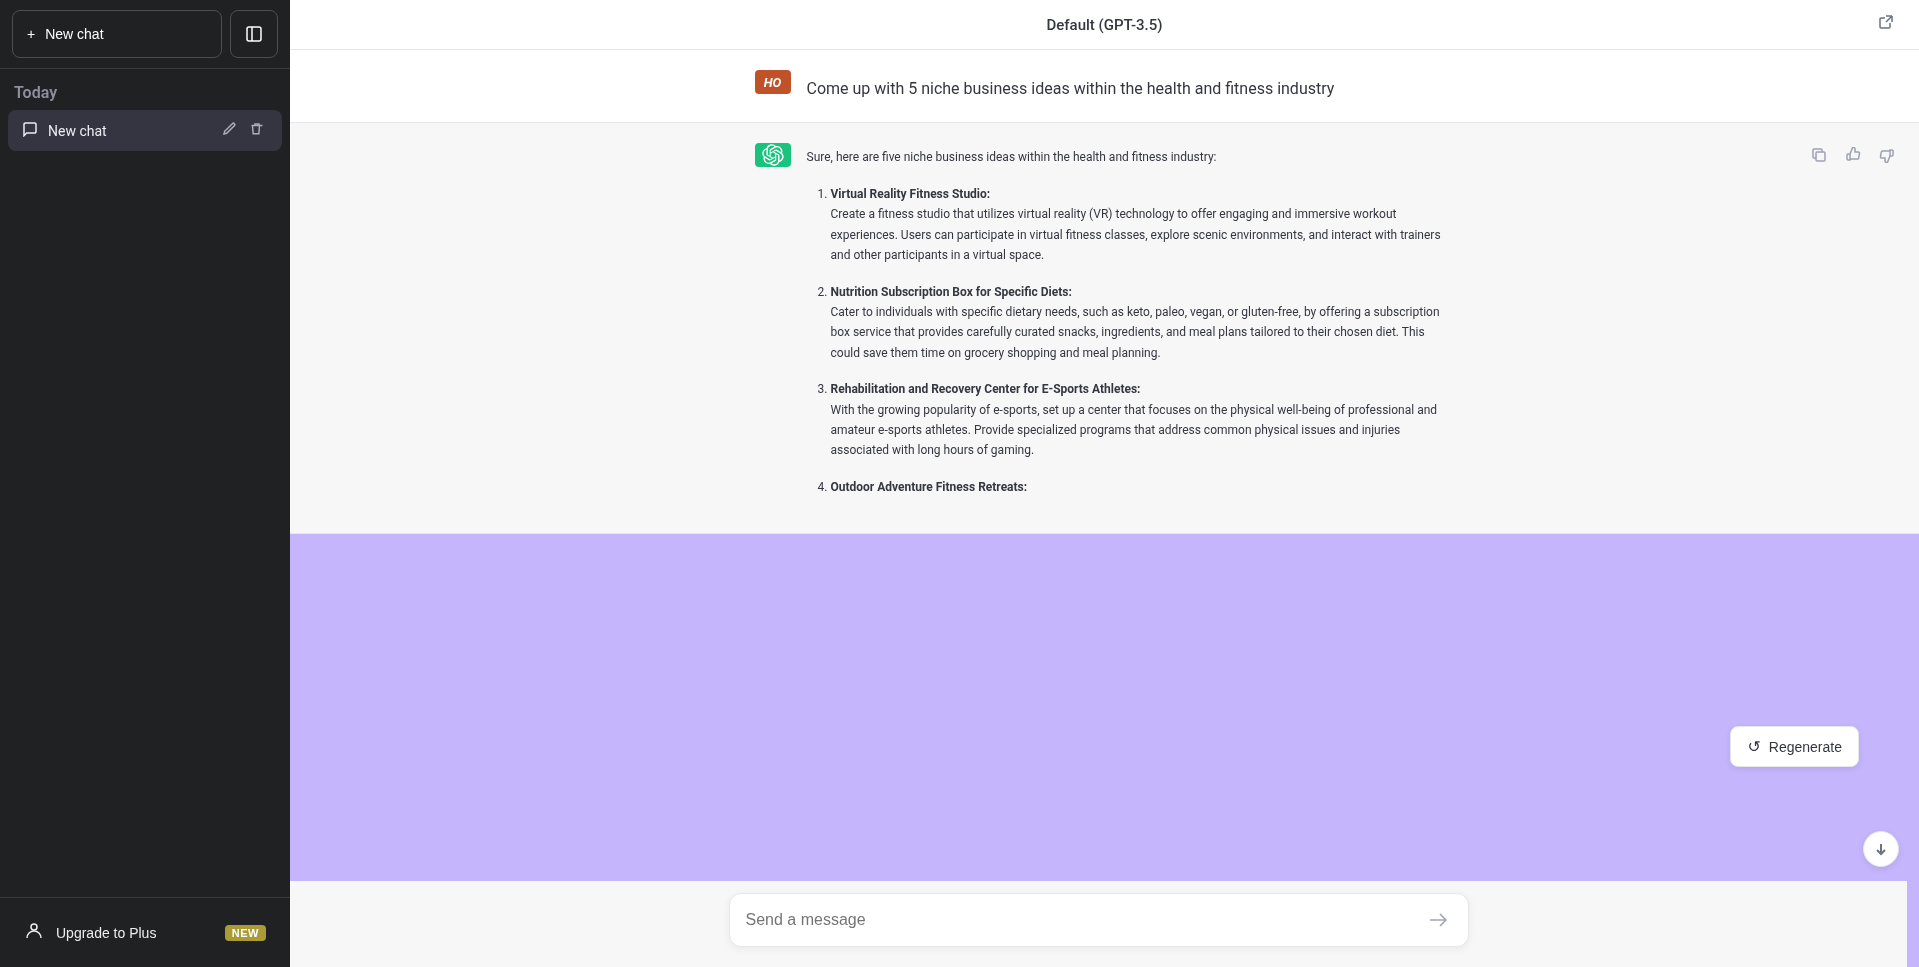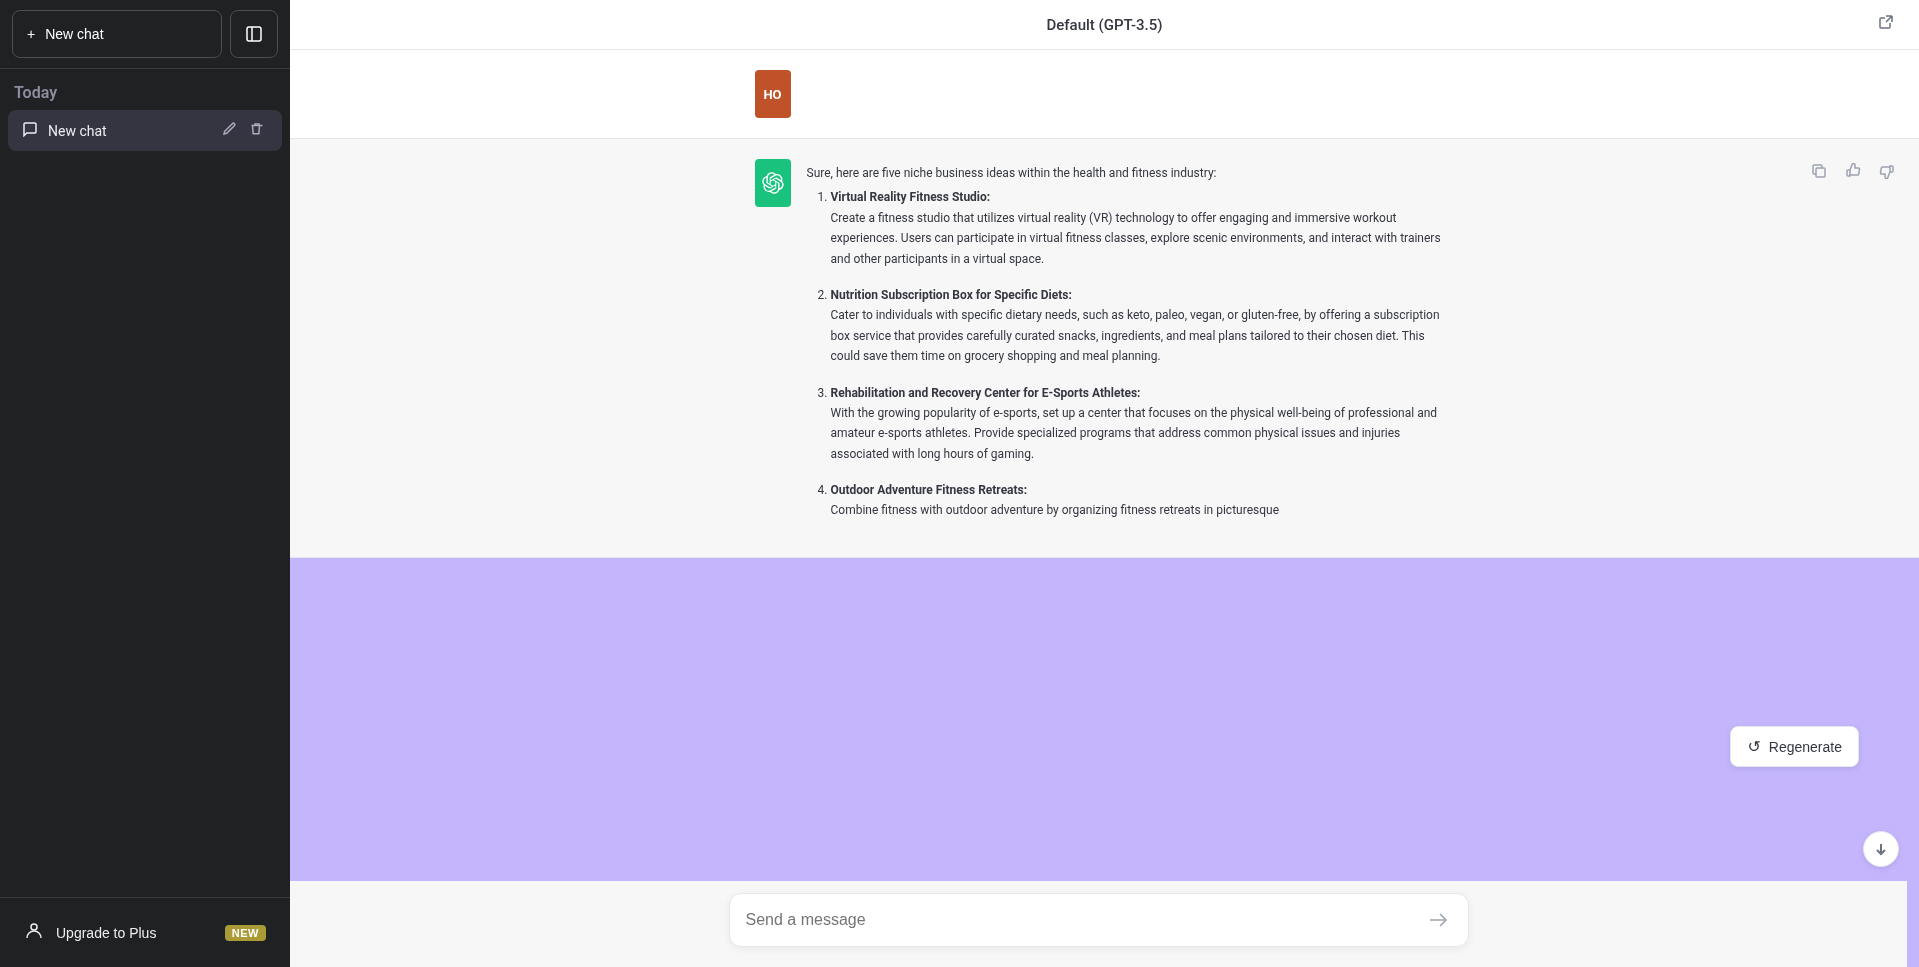--- a/index.html
+++ b/index.html
@@ -164,29 +164,30 @@
     .message-container {
       max-width: 740px;
       margin: 0 auto;
       padding: 0 20px;
       display: flex;
       gap: 16px;
       align-items: flex-start;
     }
     .avatar {
       width: 36px;
-      height: 48px;
+      height: 24px;
       border-radius: 4px;
       flex-shrink: 0;
       display: flex;
       align-items: center;
       justify-content: center;
       font-size: 13px;
       font-weight: 700;
       color: #fff;
+      font-style: italic;
     }
     .user-avatar { background: #c0522a; }
     .gpt-avatar { background: #19c37d; border-radius: 4px; }
     .message-text {
       font-size: 16px;
       line-height: 1.6;
       color: #353740;
       flex: 1;
       padding-top: 6px;
     }
@@ -201,21 +202,21 @@
     .gpt-message-wrapper .message-container { align-items: flex-start; }
     .gpt-response-text {
       font-size: 12px;
       line-height: 1.7;
       color: #353740;
       flex: 1;
       padding-top: 4px;
     }
     .gpt-response-text ol {
       padding-left: 24px;
-      margin-top: 4px;
+      margin-top: 17px;
     }
     .gpt-response-text li {
       margin-bottom: 16px;
     }
     .gpt-response-text li strong {
       font-weight: 700;
     }
 
     .response-actions {
       position: absolute;
@@ -398,20 +399,21 @@
     </button>
   </div>
 
   <div id="chat-area">
 
     <div class="user-message-wrapper">
       <div class="message-container">
         <div class="avatar user-avatar">
           <span>HO</span>
         </div>
+        <div class="message-text">Come up with 5 niche business ideas within the health and fitness industry</div>
       </div>
     </div>
 
     <div class="gpt-message-wrapper">
       <div class="message-container">
         <div class="avatar gpt-avatar">
           <svg width="22" height="22" viewBox="0 0 41 41" fill="white">
             <path d="M37.532 16.87a9.963 9.963 0 0 0-.856-8.184 10.078 10.078 0 0 0-10.855-4.835A9.964 9.964 0 0 0 18.306.5a10.079 10.079 0 0 0-9.614 6.977 9.967 9.967 0 0 0-6.664 4.834 10.08 10.08 0 0 0 1.24 11.817 9.965 9.965 0 0 0 .856 8.185 10.079 10.079 0 0 0 10.855 4.835 9.965 9.965 0 0 0 7.516 3.35 10.078 10.078 0 0 0 9.617-6.981 9.967 9.967 0 0 0 6.663-4.834 10.079 10.079 0 0 0-1.243-11.813zM22.498 37.886a7.474 7.474 0 0 1-4.799-1.735c.061-.033.168-.091.237-.134l7.964-4.6a1.294 1.294 0 0 0 .655-1.134V19.054l3.366 1.944a.12.12 0 0 1 .066.092v9.299a7.505 7.505 0 0 1-7.49 7.496zM6.392 31.006a7.471 7.471 0 0 1-.894-5.023c.06.036.162.099.237.141l7.964 4.6a1.297 1.297 0 0 0 1.308 0l9.724-5.614v3.888a.12.12 0 0 1-.048.103l-8.051 4.649a7.504 7.504 0 0 1-10.24-2.744zM4.297 13.62A7.469 7.469 0 0 1 8.2 10.333c0 .068-.004.19-.004.274v9.201a1.294 1.294 0 0 0 .654 1.132l9.723 5.614-3.366 1.944a.12.12 0 0 1-.114.012L7.044 23.86a7.504 7.504 0 0 1-2.747-10.24zm27.658 6.437l-9.724-5.615 3.367-1.943a.121.121 0 0 1 .114-.012l8.048 4.648a7.498 7.498 0 0 1-1.158 13.528v-9.476a1.293 1.293 0 0 0-.647-1.13zm3.35-5.043c-.059-.037-.162-.099-.236-.141l-7.965-4.6a1.298 1.298 0 0 0-1.308 0l-9.723 5.614v-3.888a.12.12 0 0 1 .048-.103l8.05-4.645a7.497 7.497 0 0 1 11.135 7.763zm-21.063 6.929l-3.367-1.944a.12.12 0 0 1-.065-.092v-9.299a7.497 7.497 0 0 1 12.293-5.756 6.94 6.94 0 0 0-.236.134l-7.965 4.6a1.294 1.294 0 0 0-.654 1.132l-.006 11.225zm1.829-3.943l4.33-2.501 4.332 2.499v4.993l-4.331 2.5-4.331-2.5V18z"></path>
           </svg>
         </div>
@@ -425,21 +427,20 @@
             <li>
               <strong>Nutrition Subscription Box for Specific Diets:</strong><br>
               <span>Cater to individuals with specific dietary needs, such as keto, paleo, vegan, or gluten-free, by offering a subscription box service that provides carefully curated snacks, ingredients, and meal plans tailored to their chosen diet. This could save them time on grocery shopping and meal planning.</span>
             </li>
             <li>
               <strong>Rehabilitation and Recovery Center for E-Sports Athletes:</strong><br>
               <span>With the growing popularity of e-sports, set up a center that focuses on the physical well-being of professional and amateur e-sports athletes. Provide specialized programs that address common physical issues and injuries associated with long hours of gaming.</span>
             </li>
             <li>
               <strong>Outdoor Adventure Fitness Retreats:</strong><br>
-              <span>Combine fitness with outdoor adventure by organizing fitness retreats in picturesque</span>
             </li>
           </ol>
         </div>
       </div>
 
       <div class="response-actions">
         <button class="response-action-btn" title="Copy">
           <svg width="16" height="16" viewBox="0 0 16 16" fill="none" stroke="currentColor" stroke-width="1.5">
             <rect x="5" y="5" width="9" height="9" rx="1"></rect>
             <path d="M11 5V3a1 1 0 0 0-1-1H3a1 1 0 0 0-1 1v7a1 1 0 0 0 1 1h2"></path>

